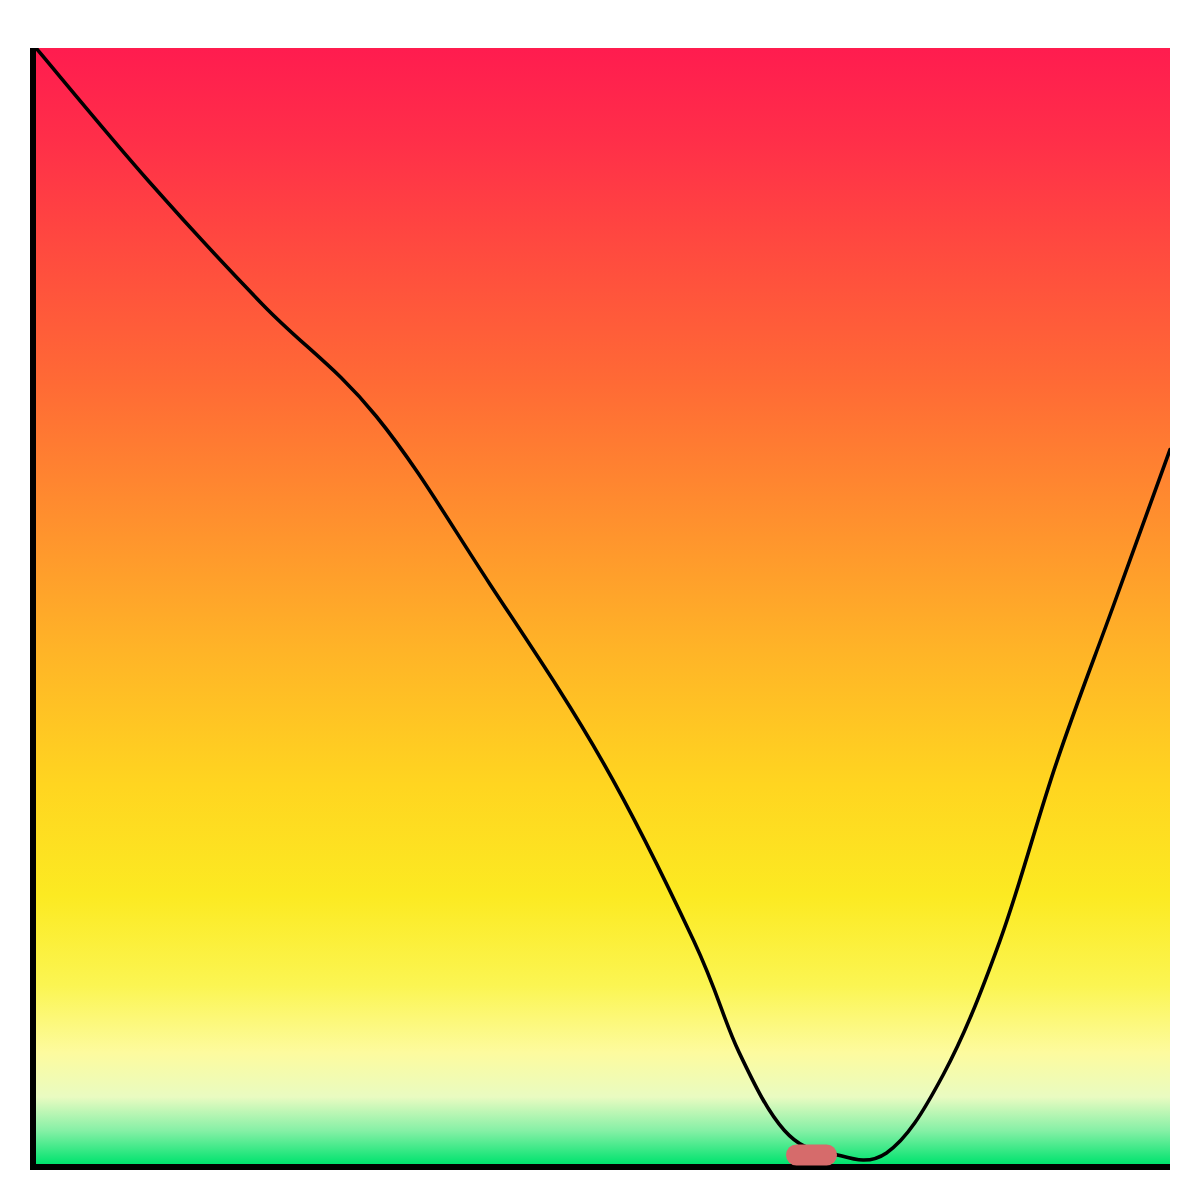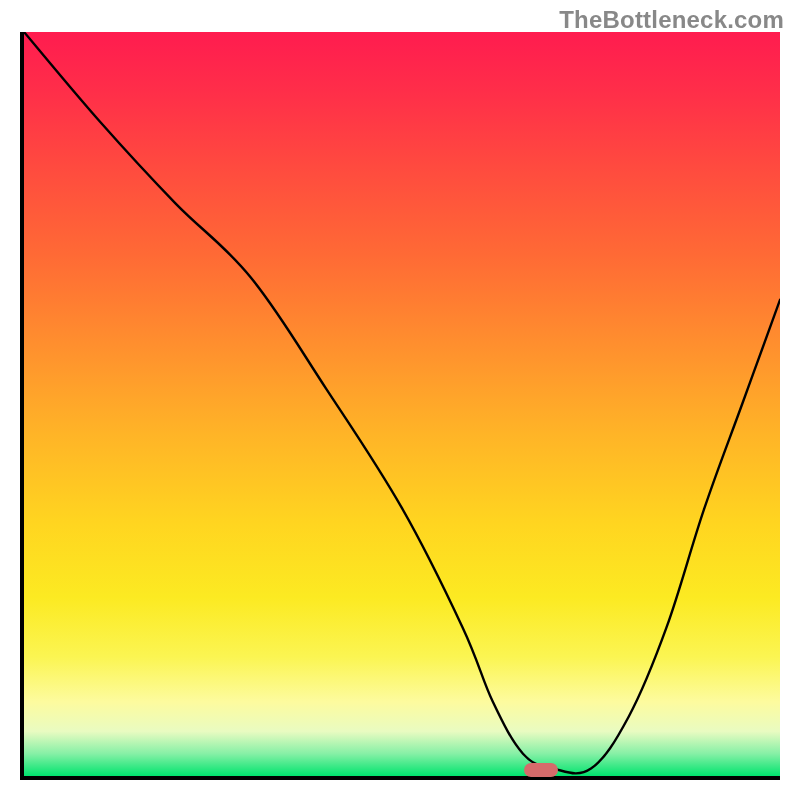--- a/index.html
+++ b/index.html
@@ -70,21 +70,20 @@
     border-radius: 7px;
     background: #d66b6b;
     transform: translate(-50%, -50%);
   }
 </style>
 </head>
 <body>
 
 <div class="stage">
 
-  <div class="watermark">TheBottleneck.com</div>
 
   <div class="plot">
     <div class="gradient"></div>
 
     <svg class="curve" viewBox="0 0 760 744" preserveAspectRatio="none">
       <path d="M 0.0 0.0 C 13.7 16.1, 48.6 58.5, 76.0 89.3 C 103.4 120.1, 124.6 143.0, 152.0 171.1 C 179.4 199.2, 200.6 212.0, 228.0 245.5 C 255.4 279.0, 276.6 315.6, 304.0 357.1 C 331.4 398.6, 355.4 433.3, 380.0 476.2 C 404.6 519.0, 424.4 560.4, 440.8 595.2 C 457.2 630.0, 460.3 646.8, 471.2 669.6 C 482.1 692.4, 490.7 709.6, 501.6 721.7 C 512.5 733.7, 519.7 733.9, 532.0 736.6 C 544.3 739.2, 556.3 745.9, 570.0 736.6 C 583.7 727.2, 594.3 709.9, 608.0 684.5 C 621.7 659.0, 632.3 632.7, 646.0 595.2 C 659.7 557.7, 670.3 516.3, 684.0 476.2 C 697.7 436.0, 708.3 409.5, 722.0 372.0 C 735.7 334.5, 753.2 286.6, 760.0 267.8" fill="none" stroke="#000" stroke-width="2.4" stroke-linejoin="round" stroke-linecap="round"></path>
     </svg>
 
     <div class="marker" style="left: 516.8px; top: 738.048px; background: rgb(214, 107, 107);"></div>
   </div>

